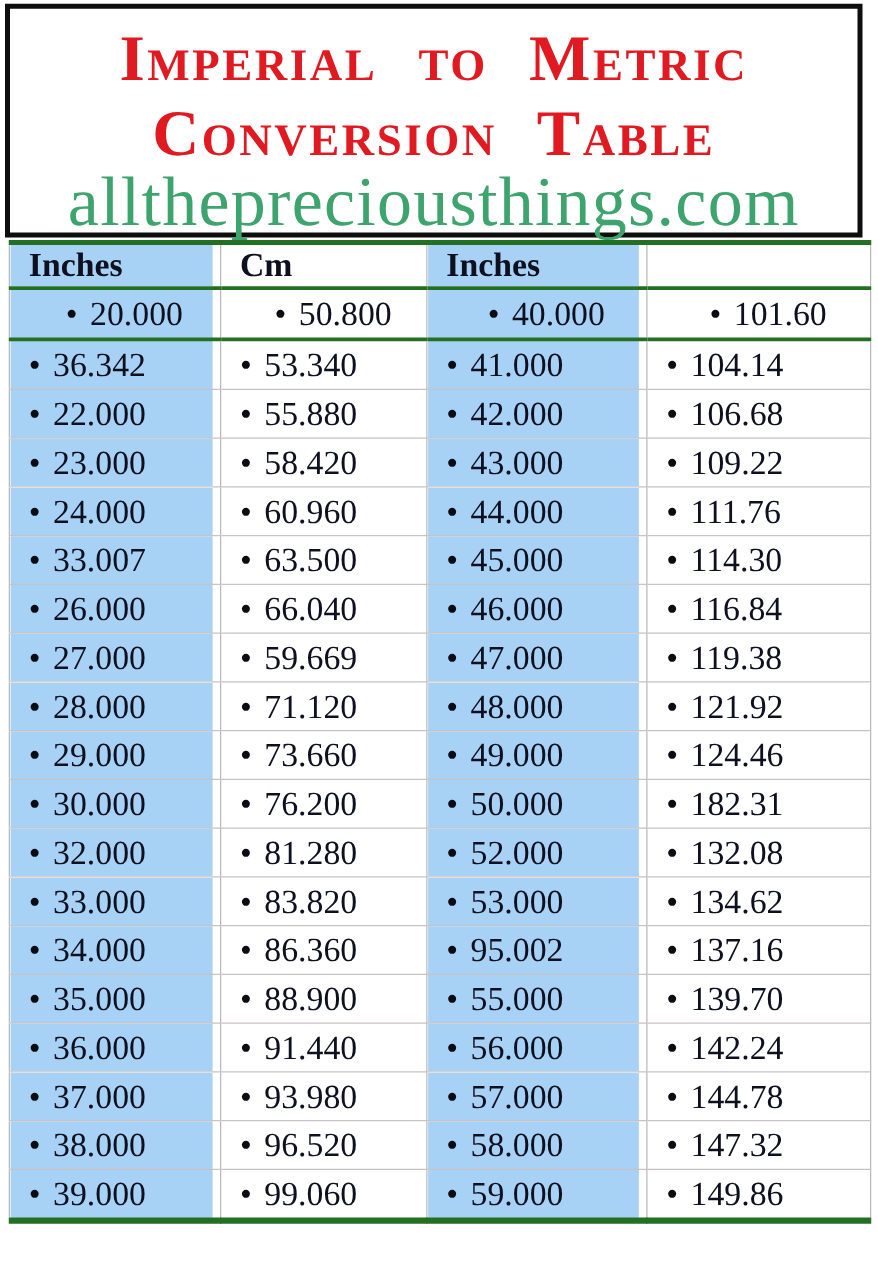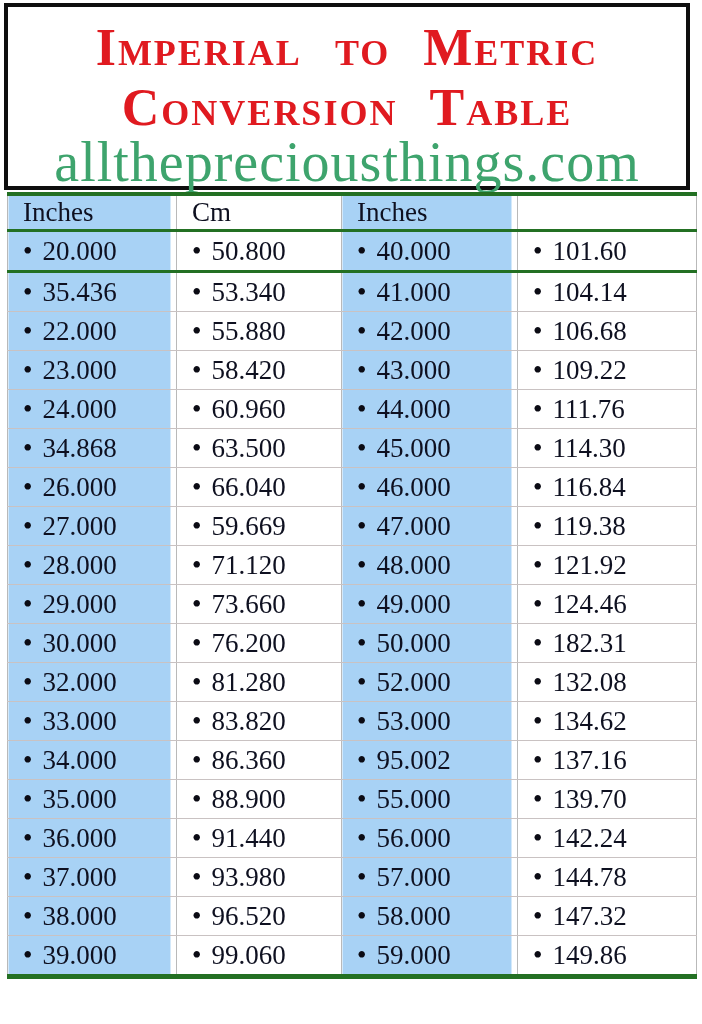--- a/index.html
+++ b/index.html
@@ -67,28 +67,29 @@
     padding: 0 0 0 15px;
     font-size: 27px;
     color: #0e1020;
     text-align: left;
     white-space: nowrap;
     overflow: hidden;
     border-right: 1px solid #b9b9b9;
   }
   .conv-table th {
     height: 33px;
-    font-weight: 400;
+    font-weight: 700;
     border-bottom: 3px solid #237023;
   }
   .conv-table td {
     border-bottom: 1px solid #c9c2c2;
   }
   .conv-table tr.first-row td {
     border-bottom: 3px solid #237023;
+    text-align: center;
   }
   .conv-table tbody tr:last-child td {
     border-bottom: none;
     margin-left: 47px;
   }
   .col-blue {
     
     background: linear-gradient(to left, #ffffff 0, #ffffff 6px, #a8d2f5 6px);
   }
   .bullet {
@@ -124,21 +125,21 @@
       </tr>
     </thead>
     <tbody>
         <tr class="first-row">
       <td class="col-blue"><span class="bullet">•</span><span class="val">20.000</span></td>
       <td><span class="bullet">•</span><span class="val">50.800</span></td>
       <td class="col-blue"><span class="bullet">•</span><span class="val">40.000</span></td>
       <td><span class="bullet">•</span><span class="val">101.60</span></td>
     </tr>
         <tr>
-      <td class="col-blue"><span class="bullet">•</span><span class="val">35.436</span></td>
+      <td class="col-blue"><span class="bullet">•</span><span class="val">36.342</span></td>
       <td><span class="bullet">•</span><span class="val">53.340</span></td>
       <td class="col-blue"><span class="bullet">•</span><span class="val">41.000</span></td>
       <td><span class="bullet">•</span><span class="val">104.14</span></td>
     </tr>
         <tr>
       <td class="col-blue"><span class="bullet">•</span><span class="val">22.000</span></td>
       <td><span class="bullet">•</span><span class="val">55.880</span></td>
       <td class="col-blue"><span class="bullet">•</span><span class="val">42.000</span></td>
       <td><span class="bullet">•</span><span class="val">106.68</span></td>
     </tr>
@@ -148,21 +149,21 @@
       <td class="col-blue"><span class="bullet">•</span><span class="val">43.000</span></td>
       <td><span class="bullet">•</span><span class="val">109.22</span></td>
     </tr>
         <tr>
       <td class="col-blue"><span class="bullet">•</span><span class="val">24.000</span></td>
       <td><span class="bullet">•</span><span class="val">60.960</span></td>
       <td class="col-blue"><span class="bullet">•</span><span class="val">44.000</span></td>
       <td><span class="bullet">•</span><span class="val">111.76</span></td>
     </tr>
         <tr>
-      <td class="col-blue"><span class="bullet">•</span><span class="val">34.868</span></td>
+      <td class="col-blue"><span class="bullet">•</span><span class="val">33.007</span></td>
       <td><span class="bullet">•</span><span class="val">63.500</span></td>
       <td class="col-blue"><span class="bullet">•</span><span class="val">45.000</span></td>
       <td><span class="bullet">•</span><span class="val">114.30</span></td>
     </tr>
         <tr>
       <td class="col-blue"><span class="bullet">•</span><span class="val">26.000</span></td>
       <td><span class="bullet">•</span><span class="val">66.040</span></td>
       <td class="col-blue"><span class="bullet">•</span><span class="val">46.000</span></td>
       <td><span class="bullet">•</span><span class="val">116.84</span></td>
     </tr>

